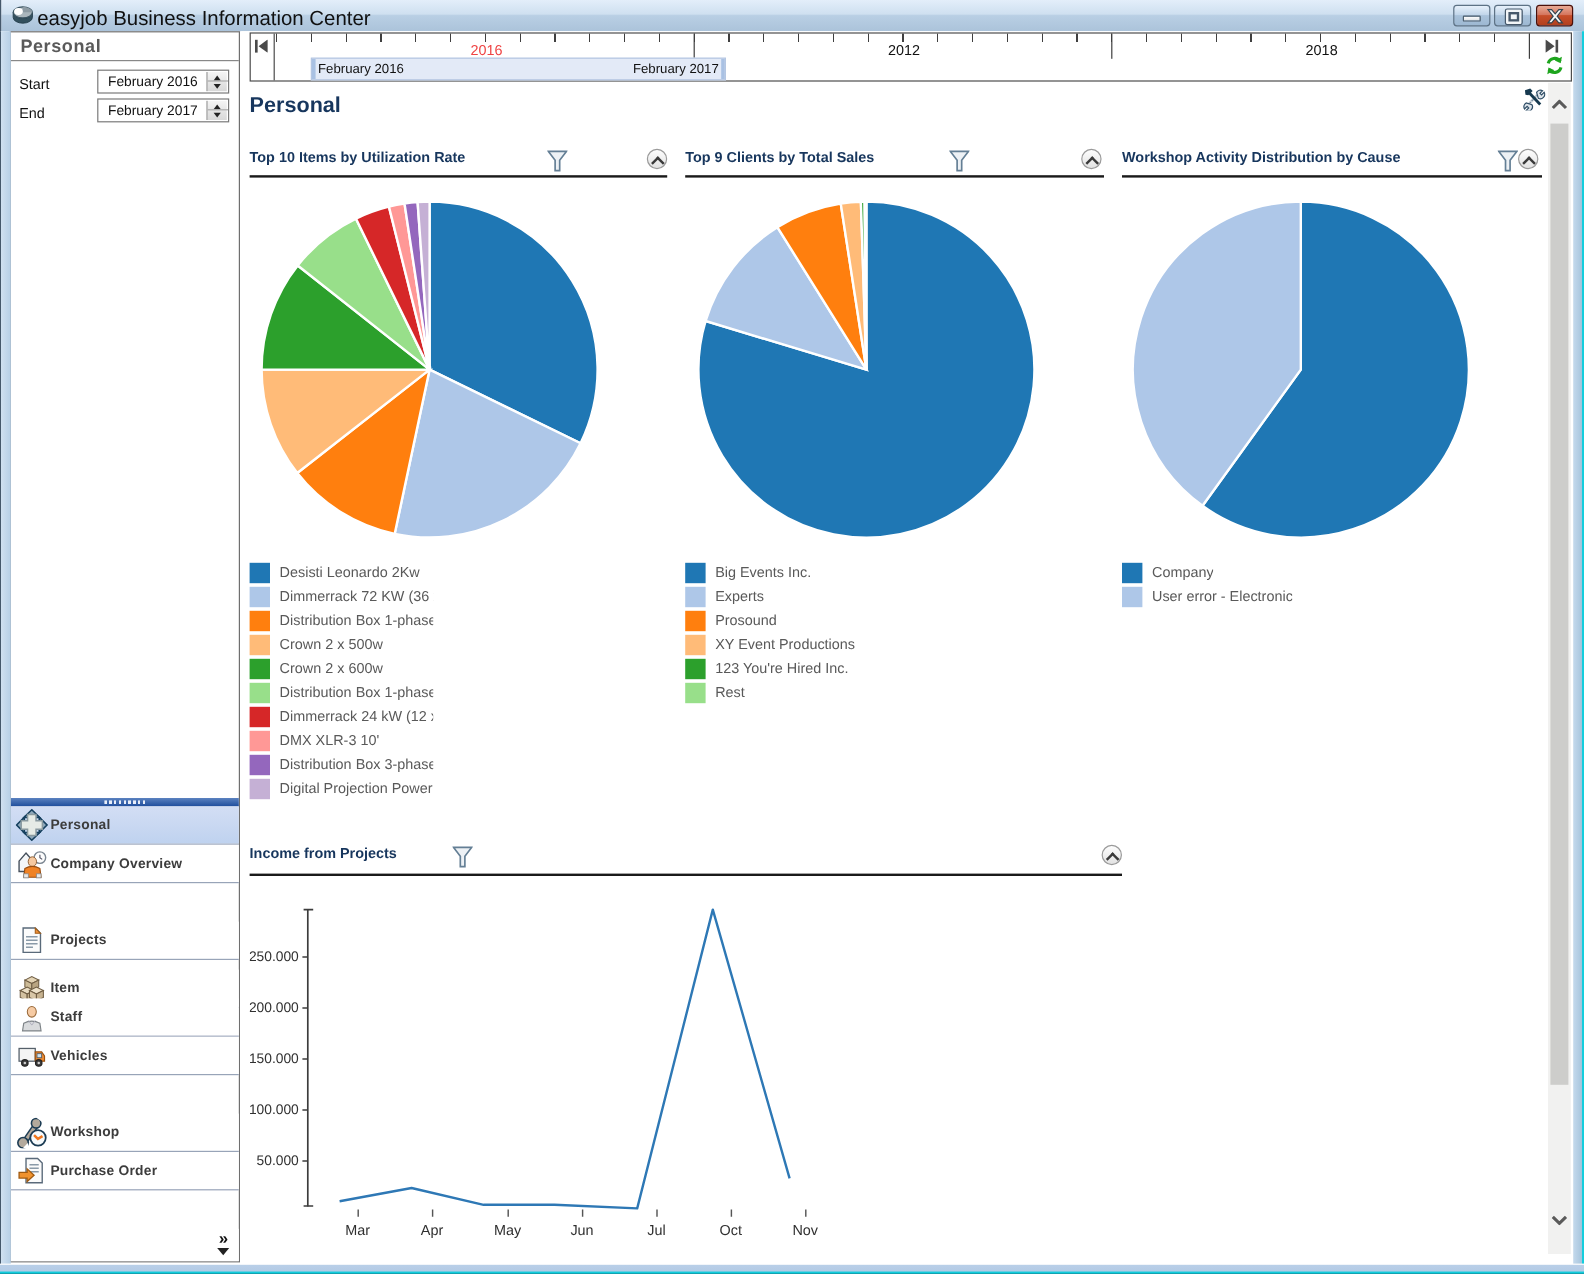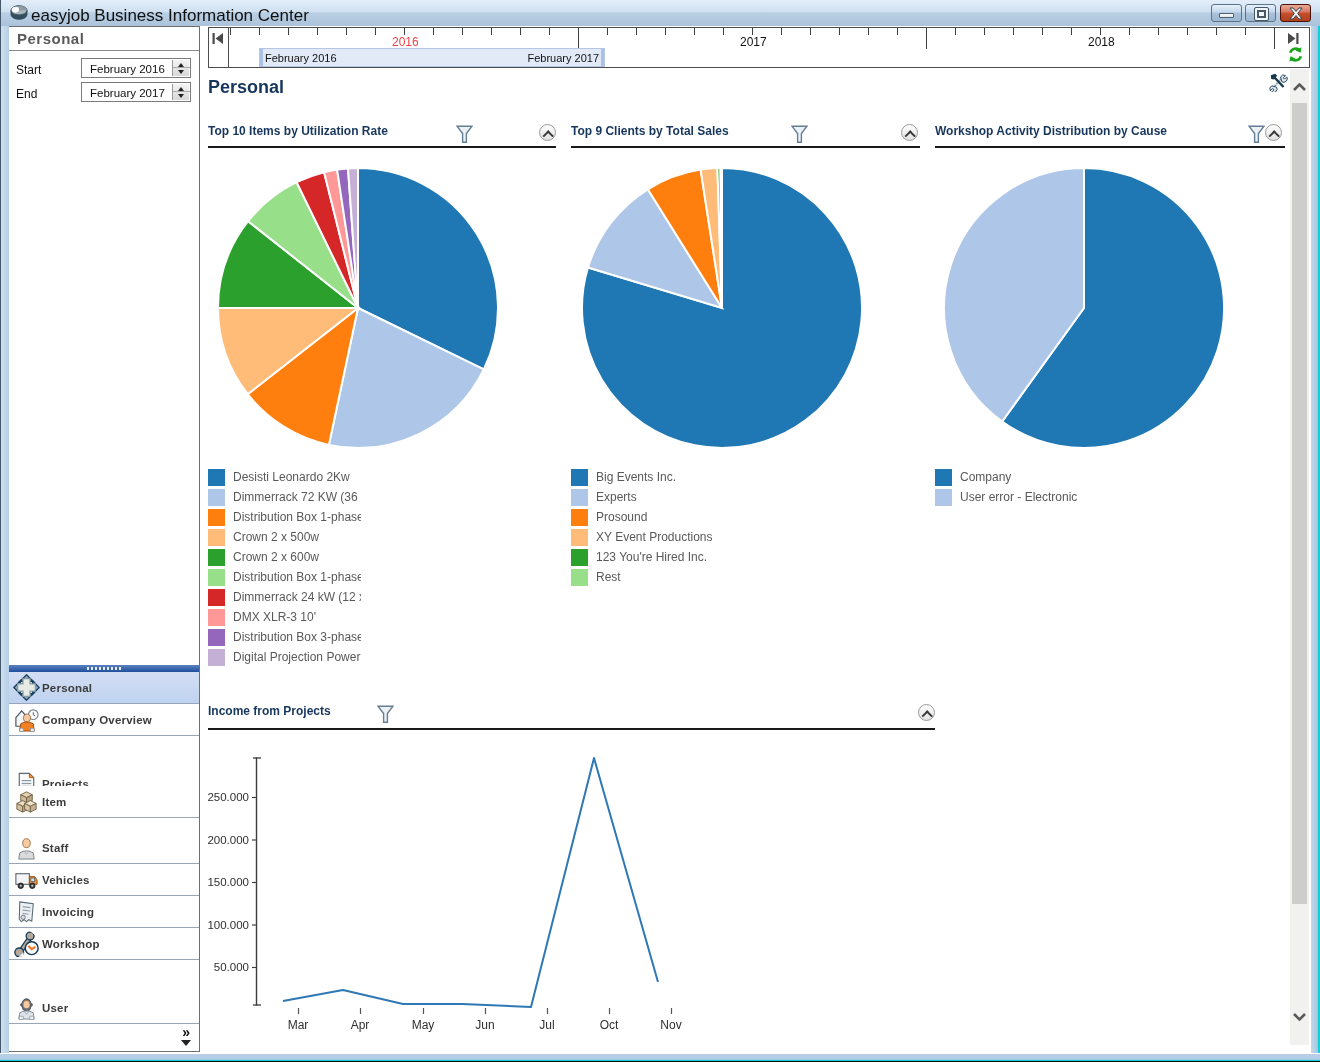--- a/index.html
+++ b/index.html
@@ -135,21 +135,21 @@
         <path d="M17,3.5 L21.5,8 L17,8 Z" fill="#f0913a" stroke="#a45c14" stroke-width="0.9"></path>
         <g stroke="#8a9aa8" stroke-width="1.3">
           <line x1="9" y1="11" x2="19" y2="11"></line>
           <line x1="9" y1="14" x2="19" y2="14"></line>
           <line x1="9" y1="17" x2="19" y2="17"></line>
           <line x1="9" y1="20" x2="15" y2="20"></line>
         </g>
       </svg>
       <div class="nlab">Projects</div>
     </div>
-  <div class="navitem" style="top:759px">
+  <div class="navitem" style="top:781px">
       <svg class="navicon" viewBox="0 0 28 28">
         <path d="M8,7 L14,4 L20,7 L14,10 Z" fill="#e3d3b4" stroke="#6e5c42" stroke-width="0.9"></path>
         <path d="M8,7 L8,13 L14,16 L14,10 Z" fill="#cdbb97" stroke="#6e5c42" stroke-width="0.9"></path>
         <path d="M20,7 L20,13 L14,16 L14,10 Z" fill="#b9a582" stroke="#6e5c42" stroke-width="0.9"></path>
         <path d="M4,16 L10,13 L16,16 L10,19 Z" fill="#e9dcc2" stroke="#6e5c42" stroke-width="0.9"></path>
         <path d="M4,16 L4,22 L10,25 L10,19 Z" fill="#d3c1a0" stroke="#6e5c42" stroke-width="0.9"></path>
         <path d="M16,16 L16,22 L10,25 L10,19 Z" fill="#c2ae8a" stroke="#6e5c42" stroke-width="0.9"></path>
         <path d="M12,16 L18,13 L24,16 L18,19 Z" fill="#eee2ca" stroke="#6e5c42" stroke-width="0.9"></path>
         <path d="M12,16 L12,22 L18,25 L18,19 Z" fill="#d8c6a6" stroke="#6e5c42" stroke-width="0.9"></path>
         <path d="M24,16 L24,22 L18,25 L18,19 Z" fill="#c6b290" stroke="#6e5c42" stroke-width="0.9"></path>
@@ -168,76 +168,65 @@
       <svg class="navicon" viewBox="0 0 28 28">
         <rect x="3" y="8" width="14" height="11" fill="#f4f4f4" stroke="#55606a" stroke-width="1.1"></rect>
         <path d="M17,11 L22.5,11 L25,14.5 L25,19 L17,19 Z" fill="#ef8b33" stroke="#9a5210" stroke-width="1"></path>
         <rect x="18.5" y="12.5" width="4" height="3.5" fill="#cfe2ee" stroke="#55606a" stroke-width="0.8"></rect>
         <circle cx="8" cy="20.5" r="2.8" fill="#3c3c3c" stroke="#222"></circle>
         <circle cx="8" cy="20.5" r="1.1" fill="#cfcfcf"></circle>
         <circle cx="20" cy="20.5" r="2.8" fill="#3c3c3c" stroke="#222"></circle>
         <circle cx="20" cy="20.5" r="1.1" fill="#cfcfcf"></circle>
       </svg>
       <div class="nlab">Vehicles</div>
-    </div>
-  <div class="navitem" style="top:869px">
-      <svg class="navicon" viewBox="0 0 28 28">
-        <path d="M7,4 L21,6 L19.5,24 L16.5,22.5 L14,24.5 L11.5,22.5 L8.5,24.5 L6.5,22 Z" fill="#eceff1" stroke="#5a6a78" stroke-width="1.1"></path>
-        <g stroke="#93a2ae" stroke-width="1.2">
-          <line x1="10" y1="9" x2="18" y2="10"></line>
-          <line x1="10" y1="12.5" x2="18" y2="13.5"></line>
-          <line x1="10" y1="16" x2="16" y2="16.8"></line>
-        </g>
-        <circle cx="10.5" cy="20" r="2.2" fill="#d8dce0" stroke="#5a6a78" stroke-width="0.8"></circle>
-      </svg>
-      <div class="nlab">Invoicing</div>
     </div>
   <div class="navitem" style="top:901px">
       <svg class="navicon" viewBox="0 0 26 26">
         <path d="M7,21 L16,8" stroke="#1c3c54" stroke-width="5"></path>
         <path d="M7,21 L16,8" stroke="#b3a99c" stroke-width="2.6"></path>
         <circle cx="16.5" cy="5.8" r="3.8" fill="#b3a99c" stroke="#1c3c54" stroke-width="1.3"></circle>
         <path d="M16.2,1 L20.5,0.5 L21.5,5 Z" fill="#fff"></path>
         <circle cx="6" cy="21.5" r="4.2" fill="#b3a99c" stroke="#1c3c54" stroke-width="1.3"></circle>
         <path d="M5.5,26 L10.5,25.5 L10,21.5 Z" fill="#fff"></path>
         <circle cx="18" cy="17.5" r="6.2" fill="#f6fafc" stroke="#1c3c54" stroke-width="1.4"></circle>
         <path d="M14.8,15.3 L17.9,18.4 L21.6,16.2" stroke="#f07820" stroke-width="2" fill="none"></path>
       </svg>
       <div class="nlab">Workshop</div>
     </div>
-  <div class="navitem" style="top:965px">
-      <svg class="navicon" viewBox="0 0 28 28">
-        <path d="M9.5,10 a4.5,5 0 1 1 9,0 q2,-0.5 1.5,2 l-1.5,1 a4.5,5 0 0 1 -9,0 l-1.5,-1 q-0.5,-2.5 1.5,-2 Z" fill="#5d6f84" stroke="#39485a" stroke-width="0.9"></path>
-        <ellipse cx="14" cy="11" rx="3.6" ry="4.2" fill="#f6cba4" stroke="#9a6a3a" stroke-width="0.8"></ellipse>
-        <path d="M6,26 L7,19.5 Q14,15.5 21,19.5 L22,26 Z" fill="#dde3e8" stroke="#7e8893" stroke-width="1"></path>
-        <path d="M11,17.5 L14,21 L17,17.5" fill="none" stroke="#9aa5ae" stroke-width="0.9"></path>
-        <rect x="6.5" y="23" width="4" height="3.5" fill="#eef1f4" stroke="#8a949e" stroke-width="0.7"></rect>
-        <rect x="17.5" y="23" width="4" height="3.5" fill="#eef1f4" stroke="#8a949e" stroke-width="0.7"></rect>
-      </svg>
-      <div class="nlab">User</div>
+  <div class="navitem" style="top:933px">
+      <svg class="navicon" viewBox="0 0 28 28">
+        <path d="M9,3.5 L19,3.5 L23,7.5 L23,24.5 L9,24.5 Z" fill="#fbfbfb" stroke="#5a6a7a" stroke-width="1.2"></path>
+        <g stroke="#8a9aa8" stroke-width="1.2">
+          <line x1="12" y1="9" x2="20" y2="9"></line>
+          <line x1="12" y1="12" x2="20" y2="12"></line>
+          <line x1="12" y1="15" x2="20" y2="15"></line>
+        </g>
+        <path d="M3,15.5 L10,15.5 L10,12.5 L16,18 L10,23.5 L10,20.5 L3,20.5 Z" fill="#f0922e" stroke="#a05a10" stroke-width="1.1"></path>
+      </svg>
+      <div class="nlab">Purchase Order</div>
     </div>
   <div id="navbottom">
     <div style="position:absolute;right:9px;top:0px;font-size:14px;font-weight:bold;color:#111">»</div>
     <div style="position:absolute;right:8px;top:16px;width:0;height:0;border-left:5px solid transparent;border-right:5px solid transparent;border-top:6px solid #222"></div>
   </div>
 </div>
 
 <div id="main">
   <div id="timeline">
     <svg style="position:absolute;left:3px;top:5px" width="12" height="11" viewBox="0 0 12 11">
         <rect x="0.5" y="0" width="2.2" height="11" fill="#4a4a4a"></rect>
         <path d="M11,0 L11,11 L3.5,5.5 Z" fill="#4a4a4a"></path>
       </svg>
     <div style="position:absolute;left:19px;top:0;width:1px;height:39px;background:#4d4d4d"></div>
     <div style="position:absolute;left:21px;top:0;width:1045px;height:7px;background:repeating-linear-gradient(90deg,#3f3f3f 0 1px,transparent 1px 29px)"></div>
     <div style="position:absolute;left:369px;top:0;width:1px;height:21px;background:#3f3f3f"></div>
     <div style="position:absolute;left:717px;top:0;width:1px;height:21px;background:#3f3f3f"></div>
     <div style="position:absolute;left:1065px;top:0;width:1px;height:21px;background:#3f3f3f"></div>
     <div style="position:absolute;left:183px;top:7px;font-size:12px;color:#ef4444">2016</div>
-    <div style="position:absolute;left:531px;top:7px;font-size:12px;color:#111">2017</div>
+    <div style="position:absolute;left:531px;top:7px;font-size:12px;color:#111">2012</div>
     <div style="position:absolute;left:879px;top:7px;font-size:12px;color:#111">2018</div>
     <div style="position:absolute;left:50px;top:20px;width:346px;height:19px;background:#e3eaf7;border:1px solid #b4c6e2;box-shadow:inset 3px 0 0 #a9c1e3, inset -3px 0 0 #a9c1e3;">
       <div style="position:absolute;left:5px;top:2.5px;font-size:11px;color:#111">February 2016</div>
       <div style="position:absolute;right:5px;top:2.5px;font-size:11px;color:#111">February 2017</div>
     </div>
     <svg style="position:absolute;left:1078px;top:5px" width="12" height="11" viewBox="0 0 12 11">
         <rect x="9.3" y="0" width="2.2" height="11" fill="#4a4a4a"></rect>
         <path d="M1,0 L1,11 L8.5,5.5 Z" fill="#4a4a4a"></path>
       </svg>
     <svg style="position:absolute;left:1078px;top:18px" width="17" height="17" viewBox="0 0 17 17">

